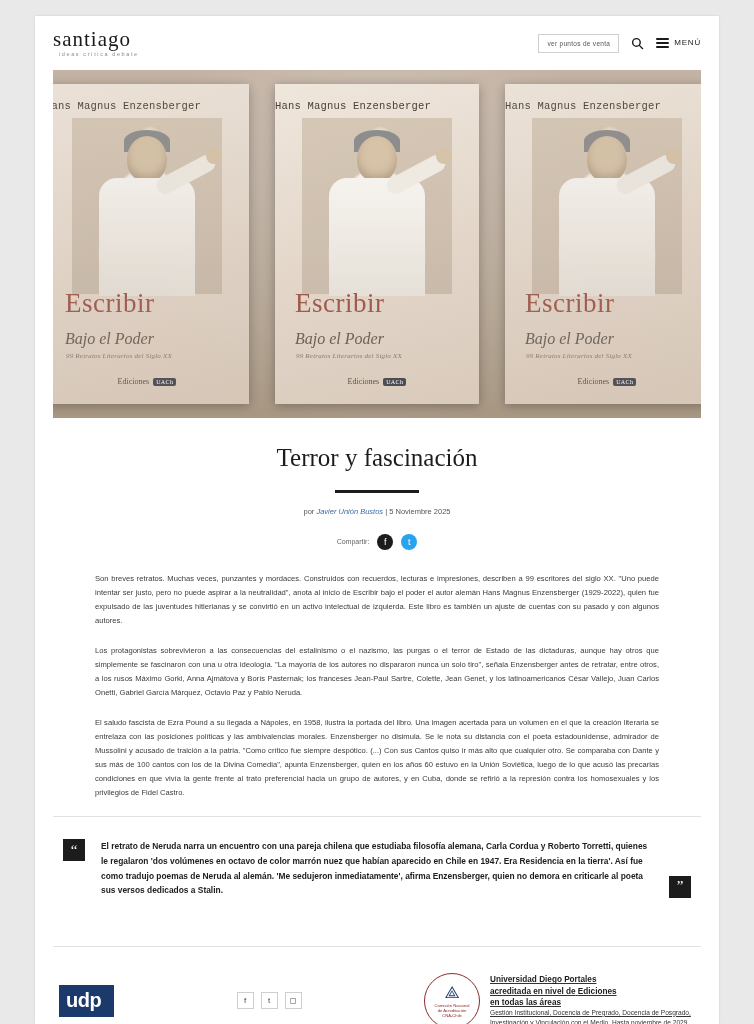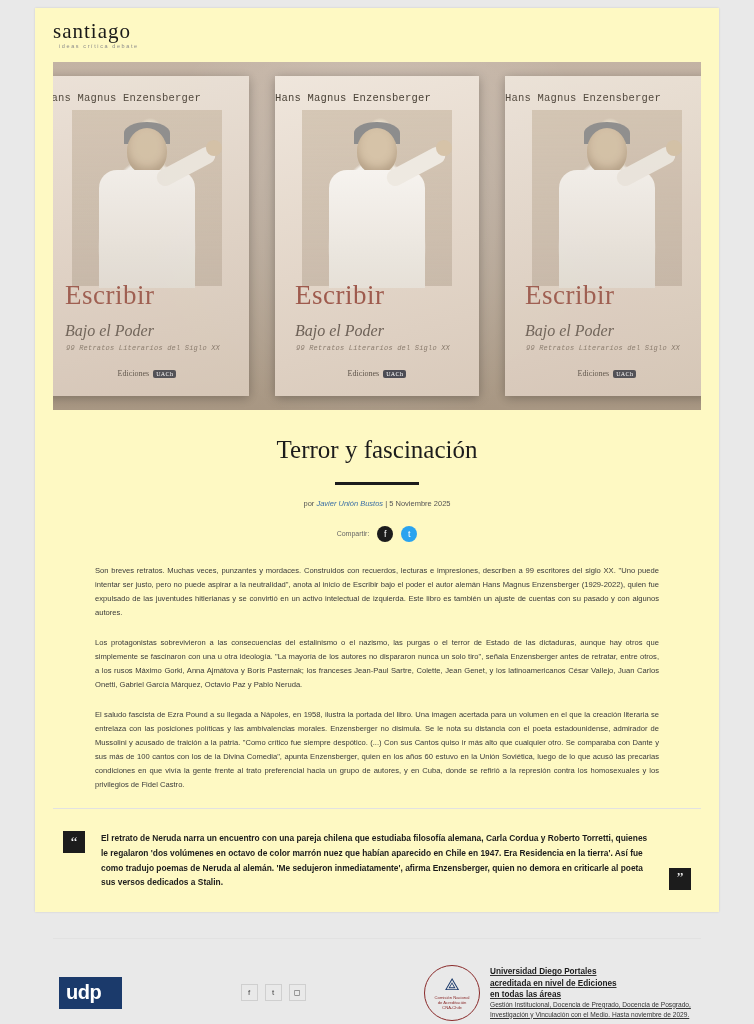--- a/index.html
+++ b/index.html
@@ -6,23 +6,23 @@
   html, body { margin:0; padding:0; }
   body {
     width:754px; height:1024px;
     background:#e9e9e9;
     font-family:"Liberation Sans", sans-serif;
     color:#2b2b2b;
     overflow:hidden;
   }
   .page {
     width:684px;
-    margin:8px auto 0 auto;
-    background:#fef9c3;
-    height:904px;
+    margin:16px auto 0 auto;
+    background:#ffffff;
+    height:1008px;
     position:relative;
     box-shadow:0 0 2px rgba(0,0,0,0.12);
   }
 
   
   .site-header {
     height:54px;
     display:flex;
     align-items:center;
     justify-content:space-between;
@@ -151,21 +151,21 @@
   }
   .cover-subtitle {
     position:absolute; left:20px; top:246px;
     font-family:"Liberation Serif", serif;
     color:#6e6258;
     font-size:16px;
     font-style:italic;
   }
   .cover-tagline {
     position:absolute; left:21px; top:268px;
-    font-family:Liberation Mono, monospace;
+    font-family:Liberation Serif, serif;
     color:#8a7c6e;
     font-size:7px;
     font-style:italic;
     letter-spacing:.2px;
   }
   .cover-publisher {
     position:absolute; left:0; right:0; bottom:18px;
     text-align:center;
     font-family:"Liberation Serif", serif;
     font-size:8px;
@@ -256,21 +256,21 @@
     padding:26px 6px 18px 6px;
     display:flex;
     align-items:center;
     justify-content:space-between;
     gap:14px;
   }
   .udp-logo { display:flex; align-items:center; gap:9px; }
   .udp-mark {
     background:#1b3a6b; color:#fff;
     font-weight:bold; font-size:20px;
-    padding:4px 21px 5px 7px;
+    padding:4px 13px 5px 7px;
     letter-spacing:-.5px;
   }
   .udp-text {
     font-size:13px; color:#1b3a6b; line-height:1.08; letter-spacing:.2px;
   }
   .udp-text .l1 { display:block; }
   .udp-text .l2 { display:block; font-weight:bold; }
   .social-squares { display:flex; gap:7px; }
   .sq {
     width:17px; height:17px;
@@ -300,20 +300,37 @@
 </head>
 <body>
 
 <div class="page">
 
   <div class="site-header">
     <div class="brand">
       <span class="brand-name">santiago</span>
       <span class="brand-sub">ideas crítica debate</span>
     </div>
+    <div class="header-right">
+      <button class="btn-outline">ver puntos de venta</button>
+      <button class="icon-btn" aria-label="search">
+        <svg width="13" height="13" viewBox="0 0 24 24" fill="none" stroke="currentColor" stroke-width="2.6">
+          <circle cx="10" cy="10" r="7"></circle>
+            <line x1="15" y1="15" x2="22" y2="22"></line>
+        </svg>
+      </button>
+      <div class="menu-group">
+        <span class="burger">
+            <span></span>
+            <span></span>
+            <span></span>
+          </span>
+        <span class="menu-label">MENÚ</span>
+      </div>
+    </div>
   </div>
 
   <div class="hero">
     <div class="hero-bg"></div>
     <div class="covers">
 
       <div class="cover side">
         <div class="cover-author">Hans Magnus Enzensberger</div>
         <div class="cover-figure">
           <div class="fig-hair"></div>

